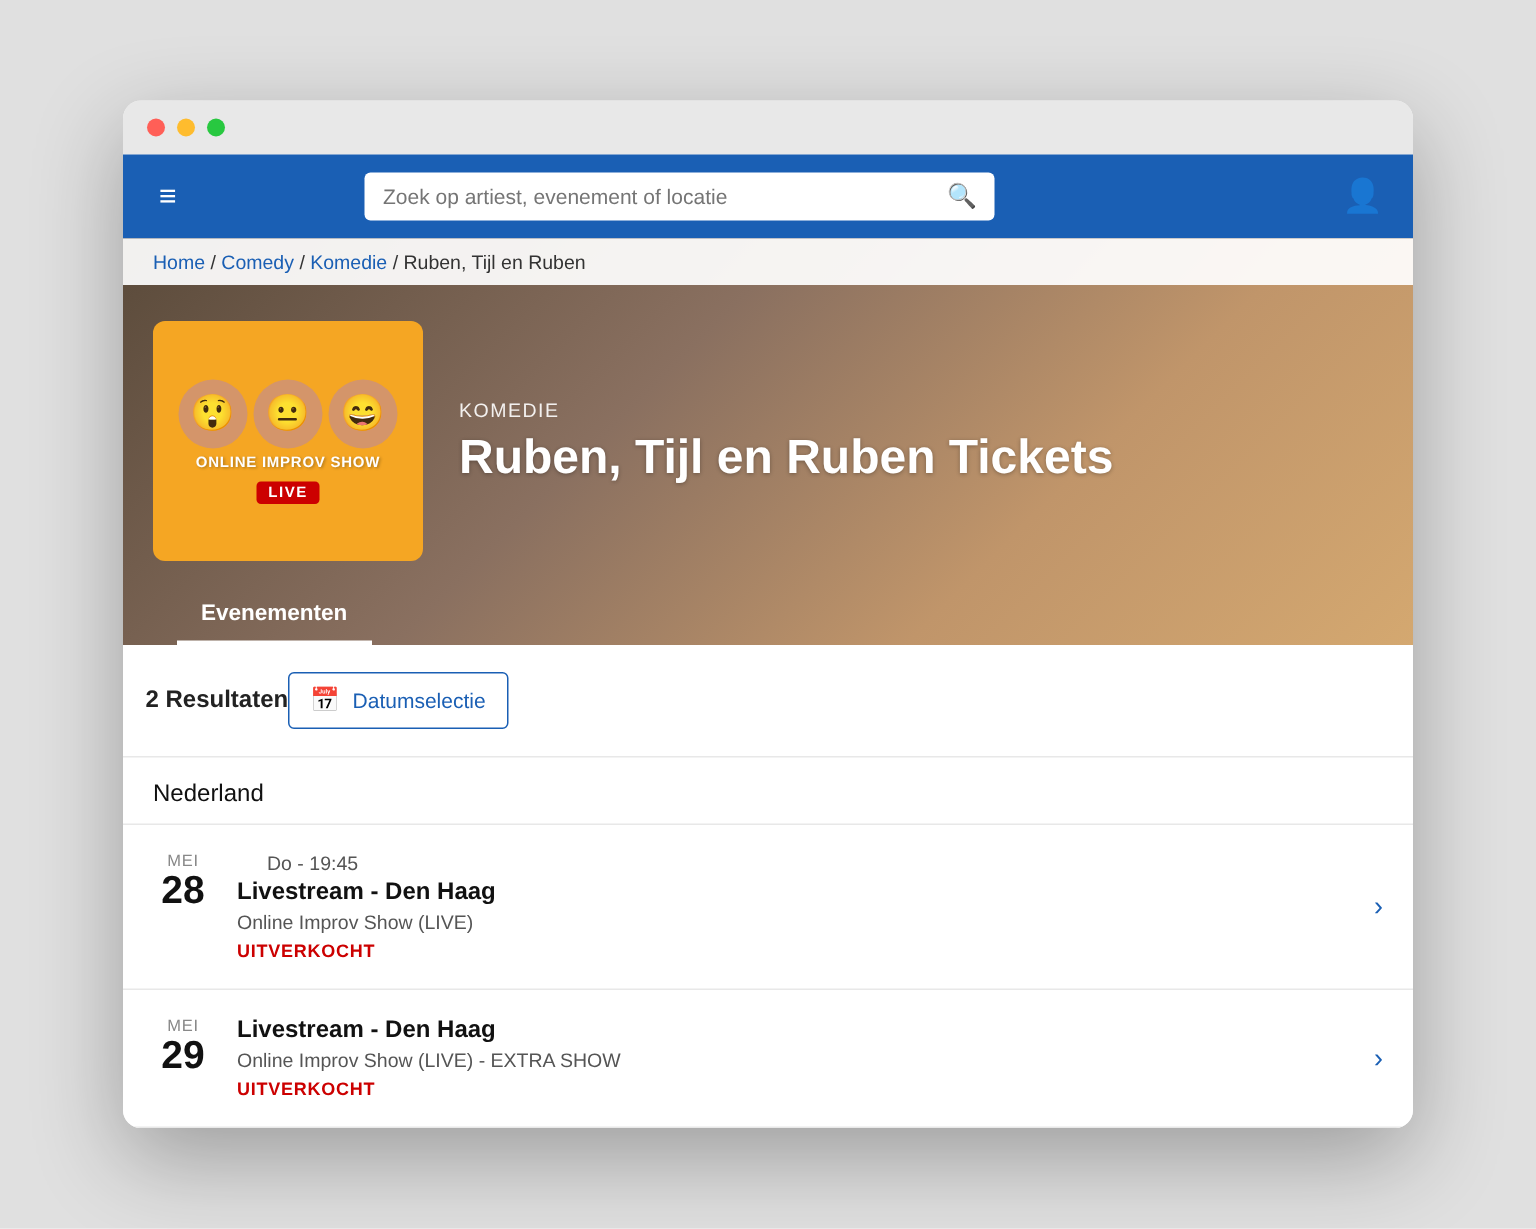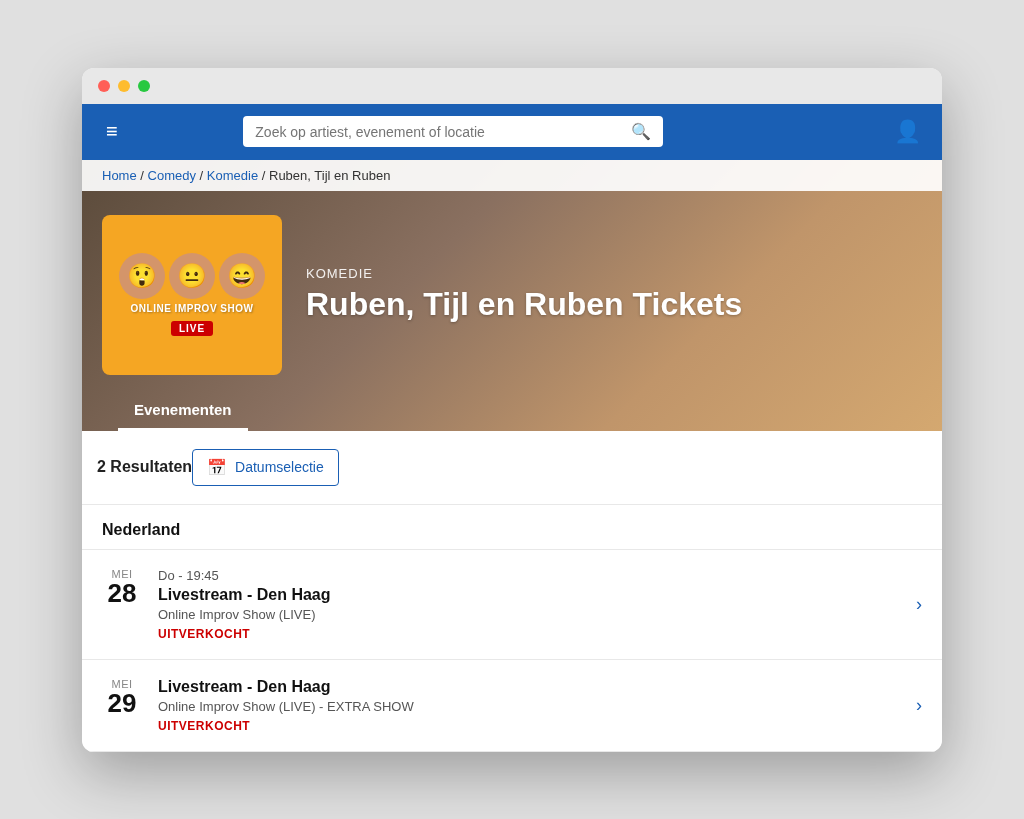--- a/index.html
+++ b/index.html
@@ -215,21 +215,21 @@
       font-size: 16px;
     }
 
     
     .country-section {
       padding: 16px 20px 8px 20px;
       border-bottom: 1px solid #e8e8e8;
     }
     .country-name {
       font-size: 16px;
-      font-weight: 700;
+      font-weight: 400;
       color: #111;
       margin-bottom: 2px;
     }
     .events-count-label {
       font-size: 12px;
       color: #666;
       letter-spacing: 0.5px;
       text-transform: uppercase;
     }
 
@@ -260,20 +260,21 @@
       color: #111;
       line-height: 1;
     }
     .event-info {
       flex: 1;
     }
     .event-time {
       font-size: 13px;
       color: #555;
       margin-bottom: 3px;
+      margin-left: 20px;
     }
     .event-venue {
       font-size: 16px;
       font-weight: 700;
       color: #111;
       margin-bottom: 3px;
     }
     .event-subtitle {
       font-size: 13px;
       color: #555;

